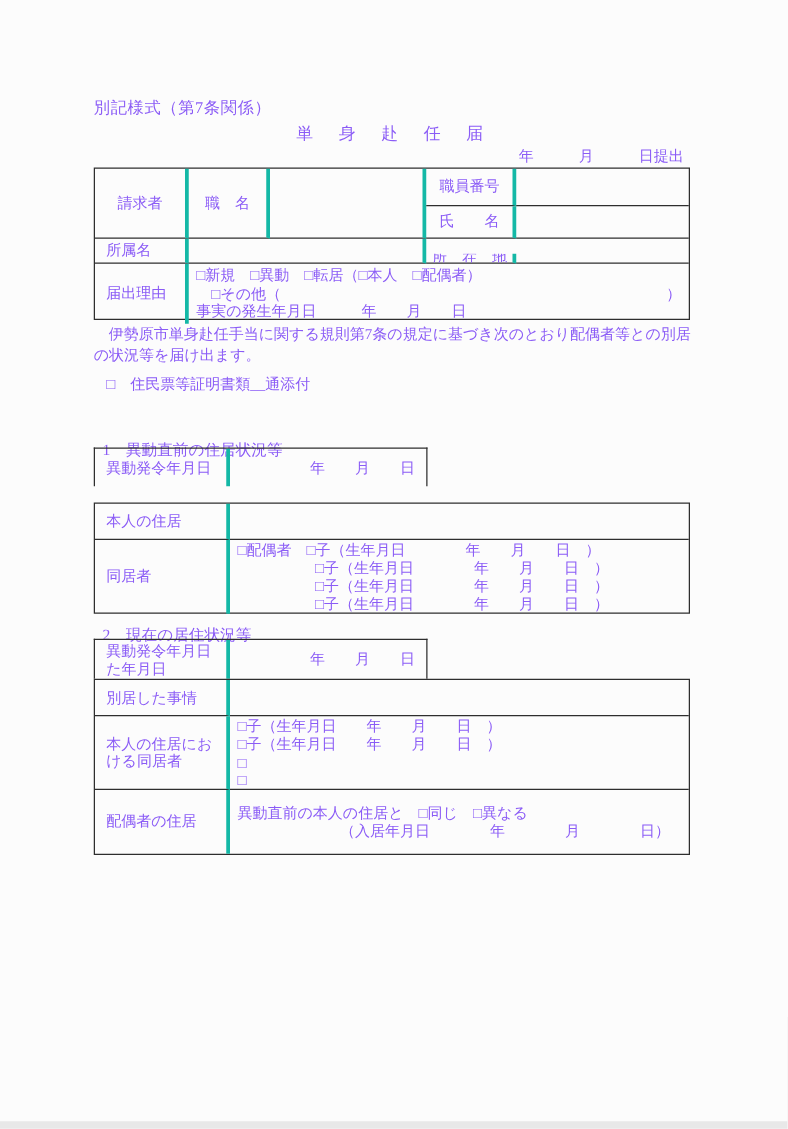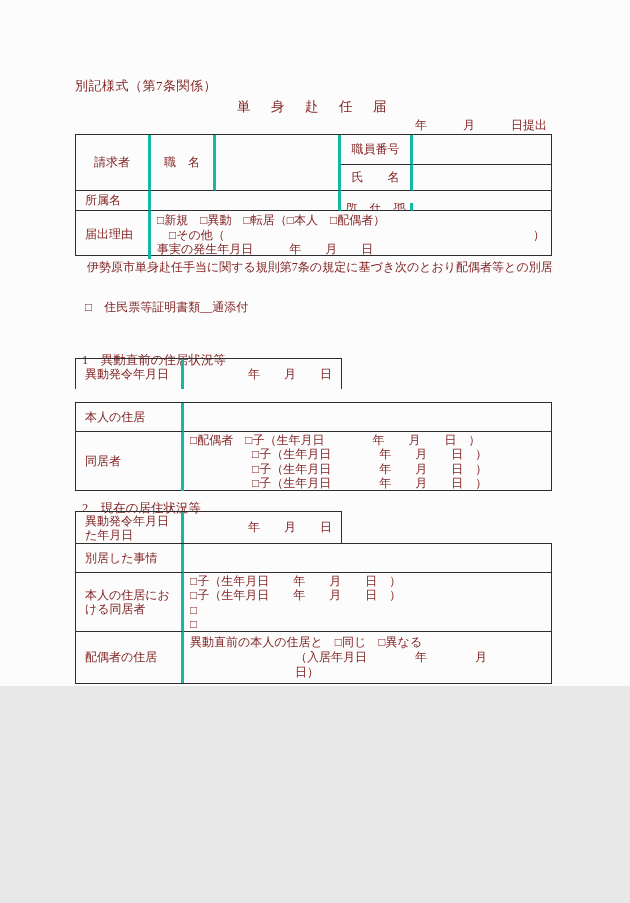--- a/index.html
+++ b/index.html
@@ -2,24 +2,24 @@
 <html><head>
 <meta charset="utf-8">
 <style>
   html,body{margin:0;padding:0;}
   body{
     background:#e8e8e8;
     font-family:"Liberation Serif","DejaVu Serif",serif;
   }
   .page{
     position:relative;
-    width:630px;height:686px;
+    width:630px;height:897px;
     margin:0 auto;
     background:#fcfcfc;
-    color:#7f1d1d;
+    color:#8b5cf6;
     font-size:12px;
     overflow:hidden;
   }
   .abs{position:absolute;}
   .corner-note{left:75px;top:77px;font-size:13px;letter-spacing:0.5px;}
   .doc-title{left:75px;top:98px;width:477px;text-align:center;font-size:13.5px;letter-spacing:3.5px;}
   .submit-line{left:75px;top:117px;width:477px;text-align:right;padding-right:5px;box-sizing:border-box;}
 
   
   .cell{display:flex;align-items:center;box-sizing:border-box;overflow:hidden;}
@@ -75,21 +75,21 @@
   .tbl-wide{
     left:75px;width:477px;
     display:grid;grid-template-columns:108px 1fr;
     border:1px solid #2e2e2e;box-sizing:border-box;
   }
   .tbl-wide.s1{top:402px;height:89px;grid-template-rows:29px 1fr;}
   .tbl-wide.s2{top:543px;height:141px;grid-template-rows:29px 59px 1fr;}
   .content-lines{display:block;padding:1px 6px;line-height:14.3px;}
   .indent62{margin-left:62px;}
   .spouse-cell{display:flex;flex-direction:column;justify-content:center;padding:0 6px;line-height:15px;}
-  .indent85{margin-left:105px;}
+  .indent85{margin-left:82px;}
 </style>
 </head>
 <body>
 
 <div class="page">
 
   <div class="abs corner-note">別記様式（第7条関係）</div>
   <div class="abs doc-title">単　身　赴　任　届</div>
   <div class="abs submit-line">年　　　月　　　日提出</div>
 
@@ -111,20 +111,21 @@
       <div class="reason-line2">
         <span>□その他（</span>
         <span>）</span>
       </div>
       <div>事実の発生年月日　　　年　　月　　日</div>
     </div>
   </div>
 
   <div class="abs declaration">
     <div>　伊勢原市単身赴任手当に関する規則第7条の規定に基づき次のとおり配偶者等との別居</div>
+    <div>の状況等を届け出ます。</div>
   </div>
   <div class="abs attachment">□　住民票等証明書類__通添付</div>
 
   <div class="abs sec-heading sec1-heading">1　異動直前の住居状況等</div>
 
   <div class="abs tbl-narrow s1">
     <div class="cell lp br">異動発令年月日</div>
     <div class="cell date-cell">年　　月　　日</div>
   </div>
 

